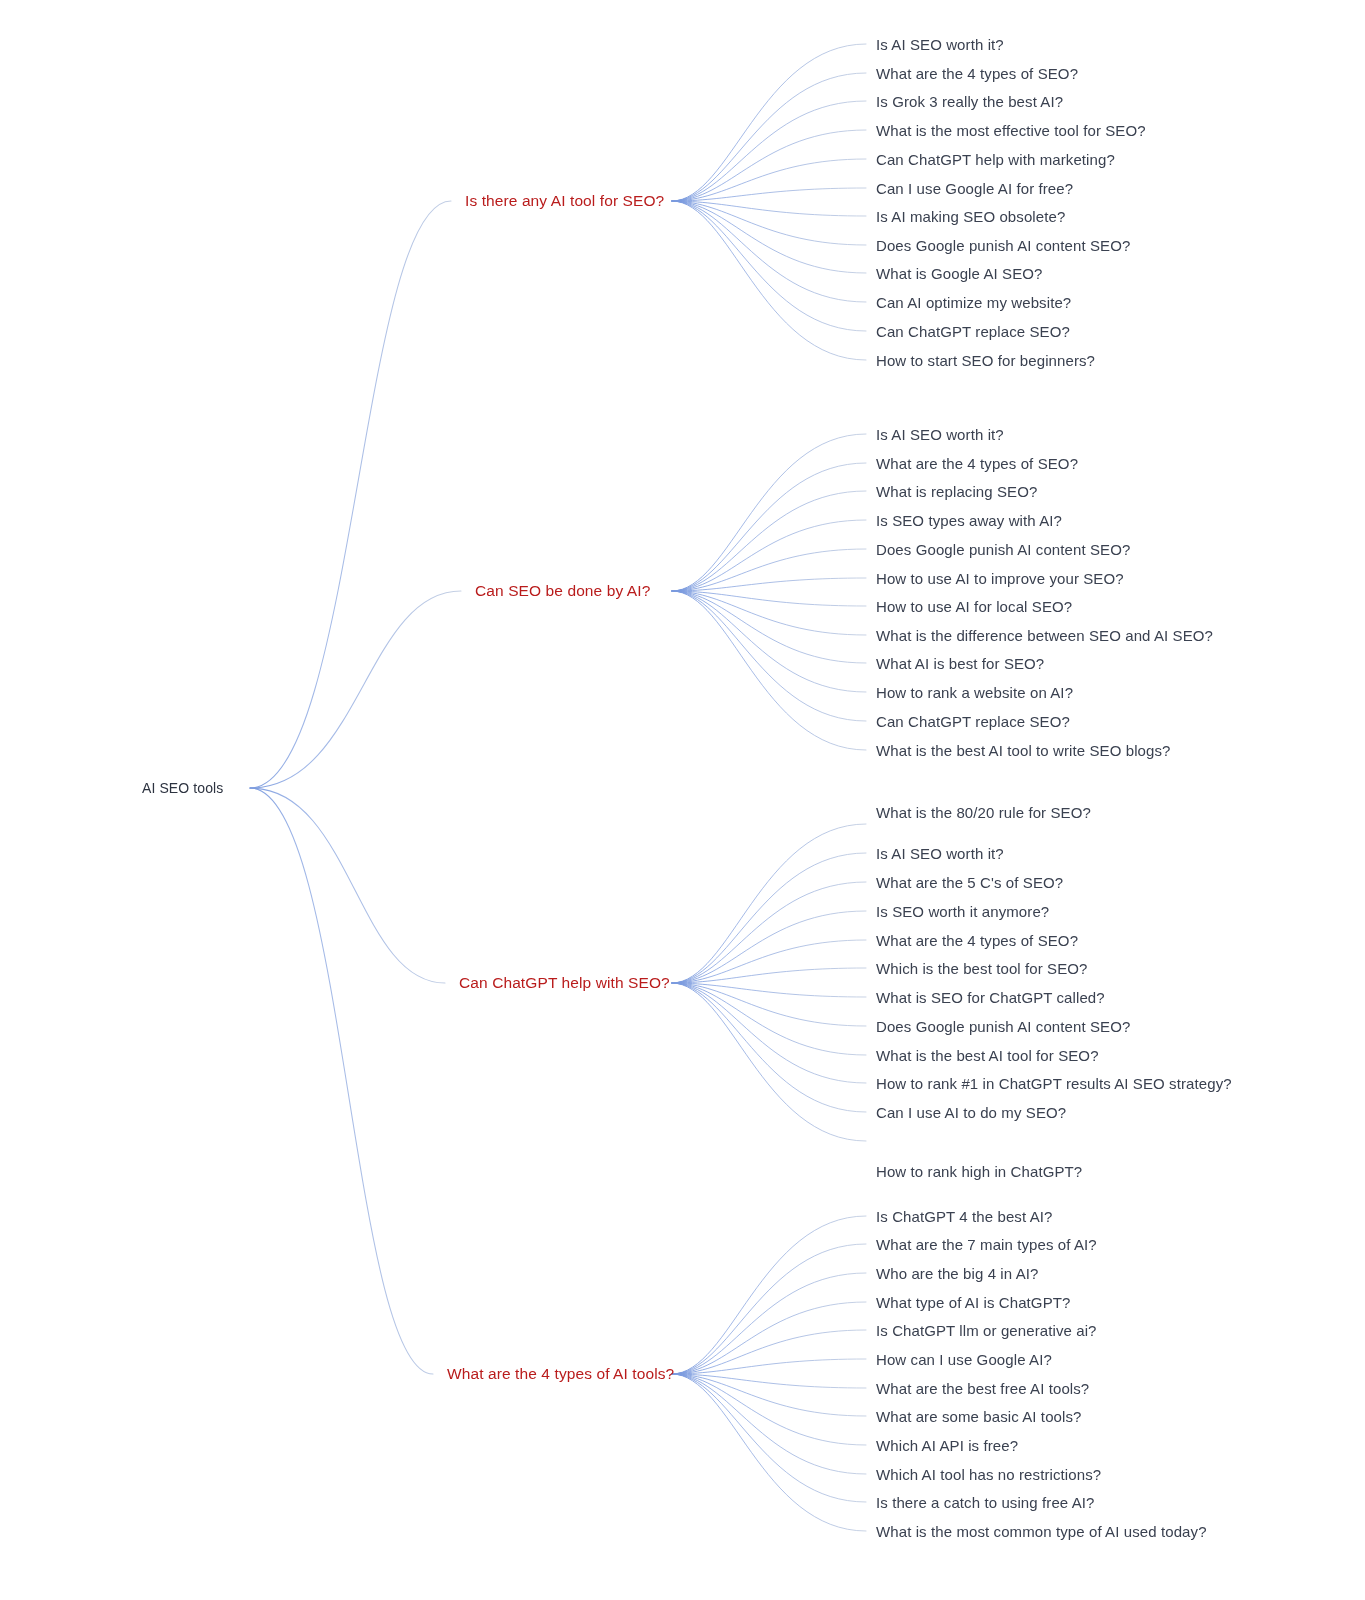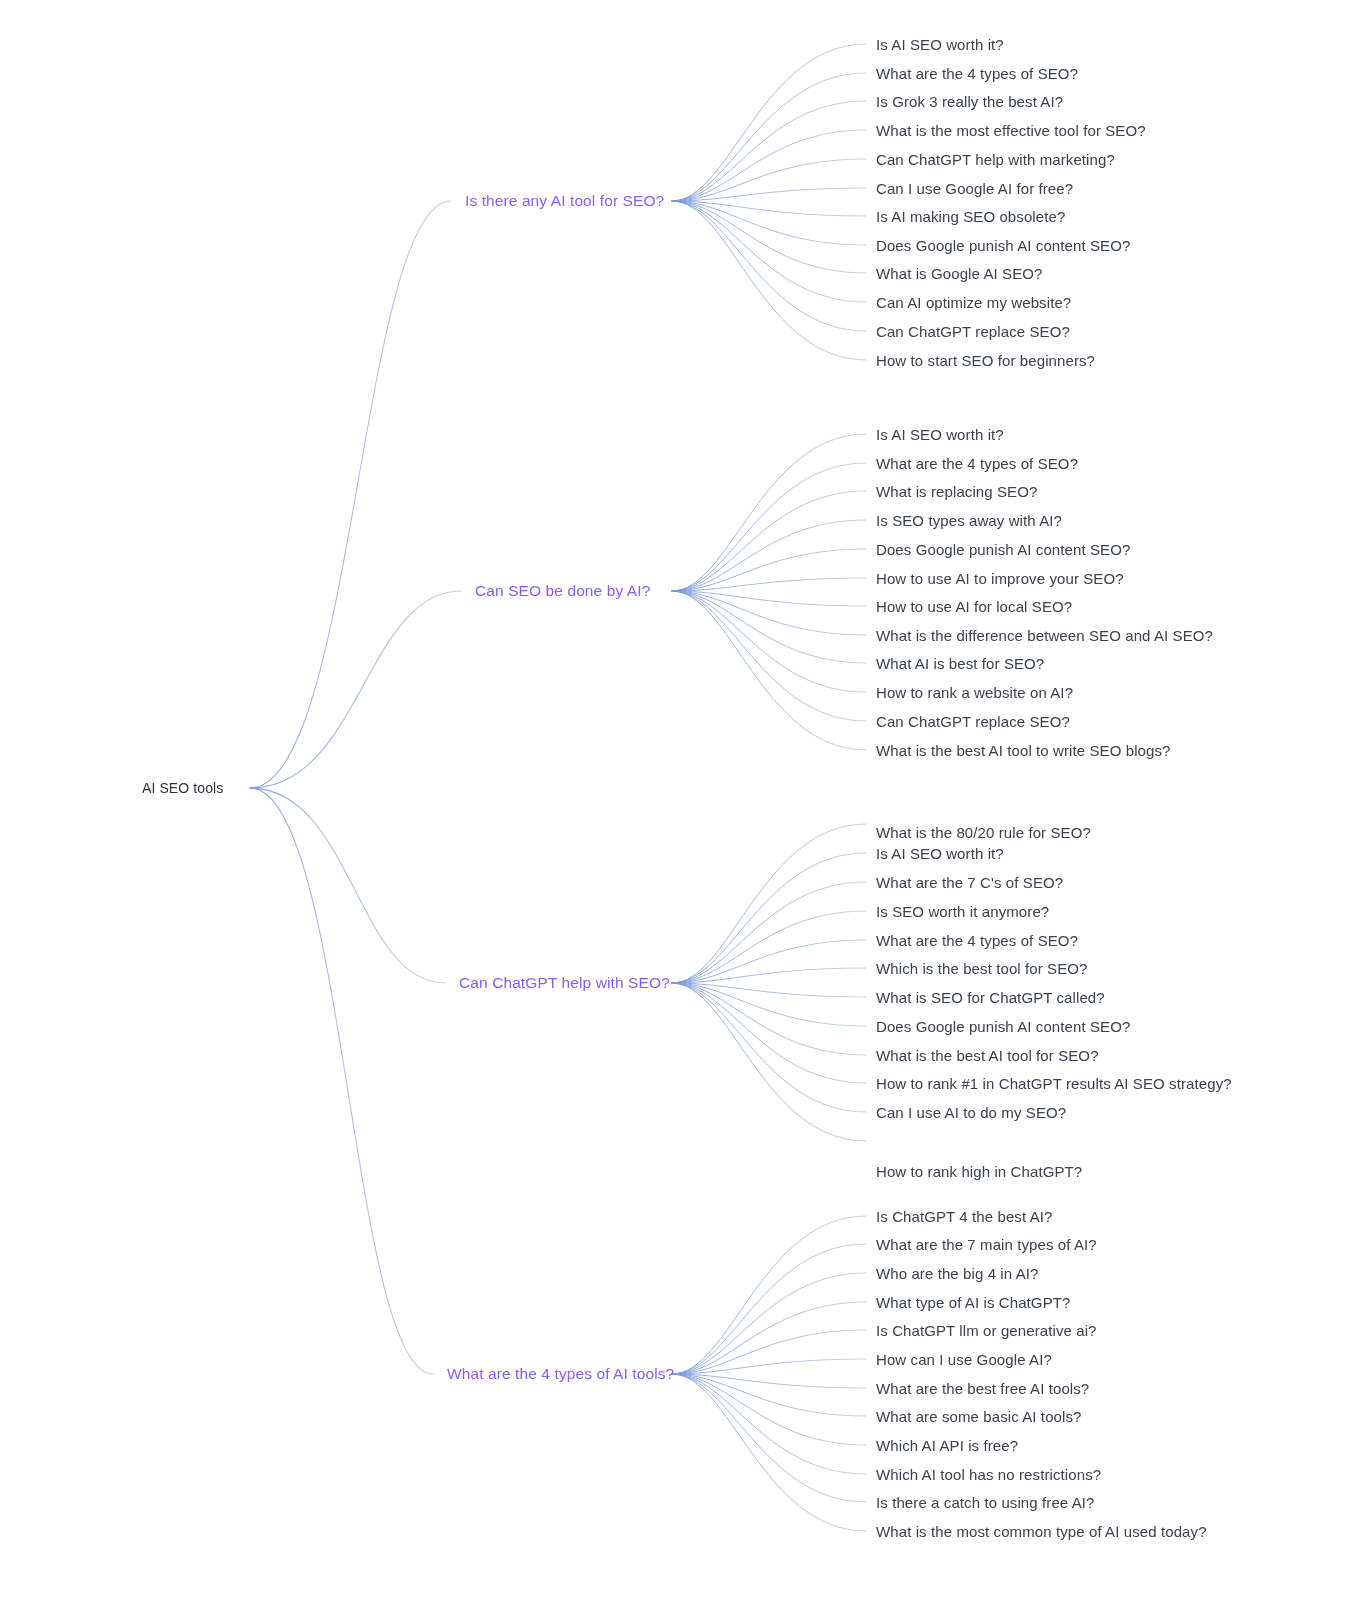--- a/index.html
+++ b/index.html
@@ -42,21 +42,21 @@
     line-height: 1;
     letter-spacing: 0.1px;
     transform: translateY(-50%);
   }
   .node.root-node {
     font-size: 14px;
     color: #2d3340;
   }
   .node.branch-node {
     font-size: 15.5px;
-    color: #8b5cf6;
+    color: #b91c1c;
   }
   .node.leaf-node {
     font-size: 15px;
     color: #3a4150;
   }
 </style>
 </head>
 <body>
 
 <div id="mindmap-root">
@@ -163,23 +163,23 @@
       <div class="node leaf-node" style="left: 876px; top: 520px;">Is SEO types away with AI?</div>
       <div class="node leaf-node" style="left: 876px; top: 549px;">Does Google punish AI content SEO?</div>
       <div class="node leaf-node" style="left: 876px; top: 578px;">How to use AI to improve your SEO?</div>
       <div class="node leaf-node" style="left: 876px; top: 606px;">How to use AI for local SEO?</div>
       <div class="node leaf-node" style="left: 876px; top: 635px;">What is the difference between SEO and AI SEO?</div>
       <div class="node leaf-node" style="left: 876px; top: 663px;">What AI is best for SEO?</div>
       <div class="node leaf-node" style="left: 876px; top: 692px;">How to rank a website on AI?</div>
       <div class="node leaf-node" style="left: 876px; top: 721px;">Can ChatGPT replace SEO?</div>
       <div class="node leaf-node" style="left: 876px; top: 750px;">What is the best AI tool to write SEO blogs?</div>
       <div class="node branch-node" style="left: 459px; top: 983px;">Can ChatGPT help with SEO?</div>
-      <div class="node leaf-node" style="left: 876px; top: 832px;">What is the 80/20 rule for SEO?</div>
+      <div class="node leaf-node" style="left: 876px; top: 812px;">What is the 80/20 rule for SEO?</div>
       <div class="node leaf-node" style="left: 876px; top: 853px;">Is AI SEO worth it?</div>
-      <div class="node leaf-node" style="left: 876px; top: 882px;">What are the 7 C's of SEO?</div>
+      <div class="node leaf-node" style="left: 876px; top: 882px;">What are the 5 C's of SEO?</div>
       <div class="node leaf-node" style="left: 876px; top: 911px;">Is SEO worth it anymore?</div>
       <div class="node leaf-node" style="left: 876px; top: 940px;">What are the 4 types of SEO?</div>
       <div class="node leaf-node" style="left: 876px; top: 968px;">Which is the best tool for SEO?</div>
       <div class="node leaf-node" style="left: 876px; top: 997px;">What is SEO for ChatGPT called?</div>
       <div class="node leaf-node" style="left: 876px; top: 1026px;">Does Google punish AI content SEO?</div>
       <div class="node leaf-node" style="left: 876px; top: 1055px;">What is the best AI tool for SEO?</div>
       <div class="node leaf-node" style="left: 876px; top: 1083px;">How to rank #1 in ChatGPT results AI SEO strategy?</div>
       <div class="node leaf-node" style="left: 876px; top: 1112px;">Can I use AI to do my SEO?</div>
       <div class="node leaf-node" style="left: 876px; top: 1141px; margin-top: 30px;">How to rank high in ChatGPT?</div>
       <div class="node branch-node" style="left: 447px; top: 1374px;">What are the 4 types of AI tools?</div>

